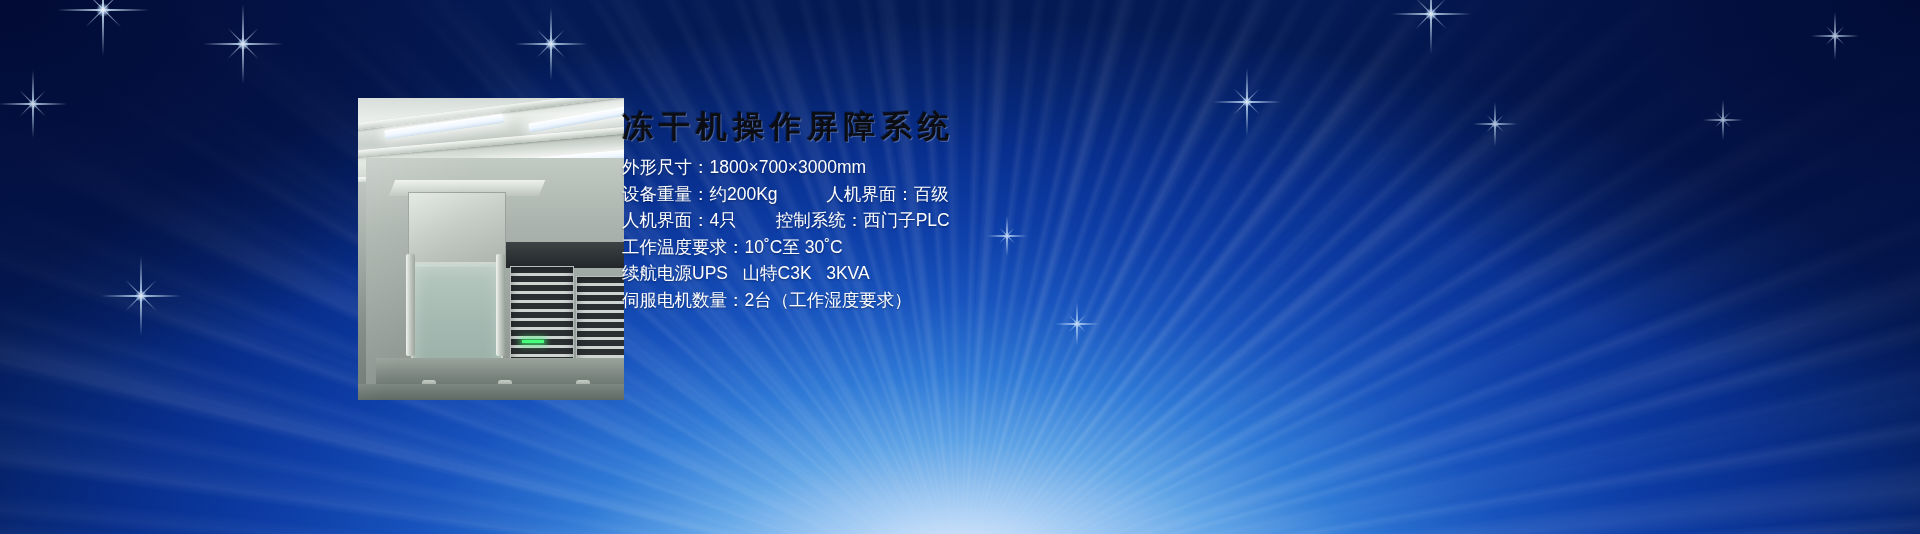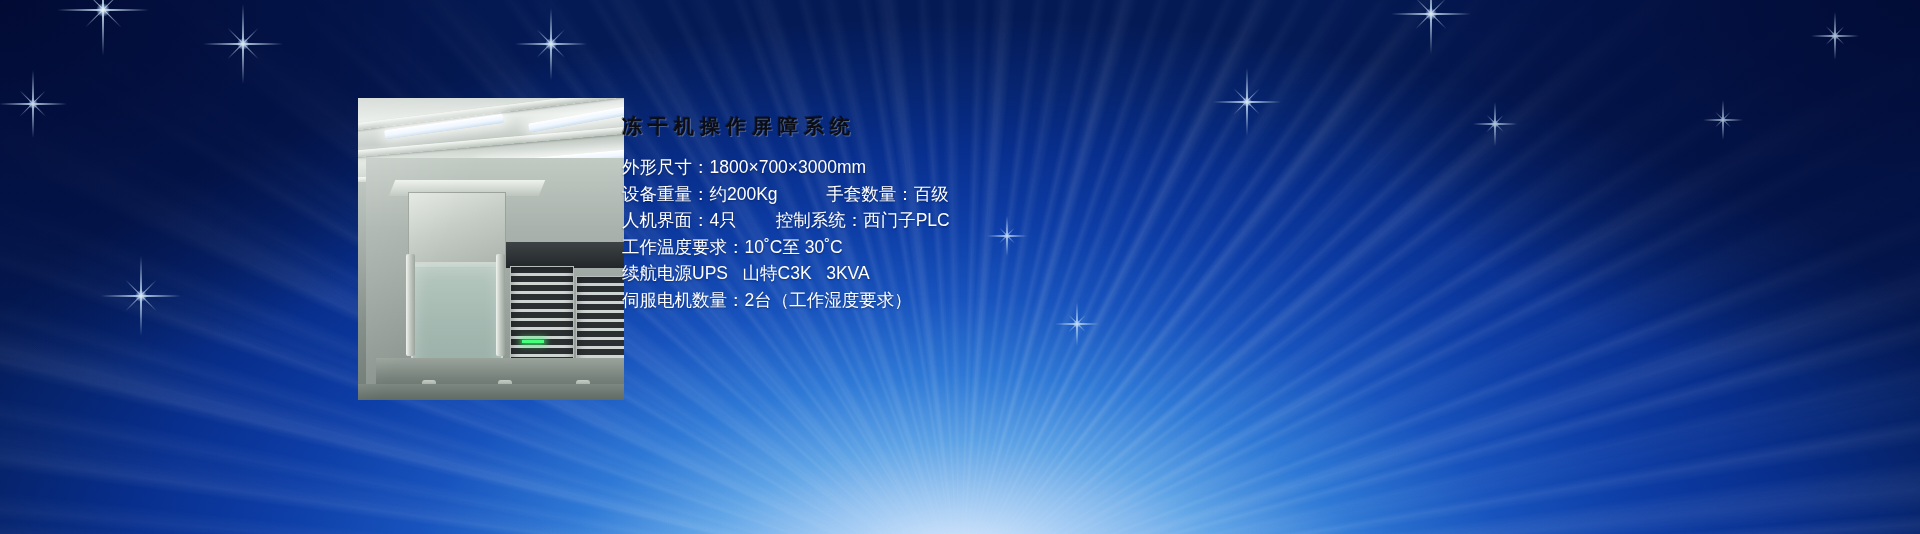--- a/index.html
+++ b/index.html
@@ -193,21 +193,21 @@
     pointer-events:none;
   }
 
   
   .copy{
     position:absolute;left:622px;top:104px;width:640px;
   }
   .title{
     font-family:"DejaVu Sans","Liberation Sans",sans-serif;
     font-weight:700;
-    font-size:20px;
+    font-size:31px;
     letter-spacing:6px;
     color:#0b0d12;
     text-shadow:
       1px 1px 0 rgba(255,255,255,.25),
       -1px -1px 0 rgba(0,0,0,.35);
     white-space:nowrap;
     margin:0 0 6px 0;
     line-height:44px;
   }
   .spec{
@@ -360,21 +360,21 @@
 
       <div class="p-floor"></div>
       <div class="p-gloss"></div>
     </div>
   </div>
 
   <div class="copy">
     <h1 class="title">冻干机操作屏障系统</h1>
     <div id="spec-list">
         <p class="spec">外形尺寸：1800×700×3000mm</p>
-        <p class="spec">设备重量：约200Kg          手套数量：百级</p>
+        <p class="spec">设备重量：约200Kg          人机界面：百级</p>
         <p class="spec">人机界面：4只        控制系统：西门子PLC</p>
         <p class="spec">工作温度要求：10˚C至 30˚C</p>
         <p class="spec">续航电源UPS   山特C3K   3KVA</p>
         <p class="spec">伺服电机数量：2台（工作湿度要求）</p>
       </div>
   </div>
 
 </div>
 
 </body></html>

